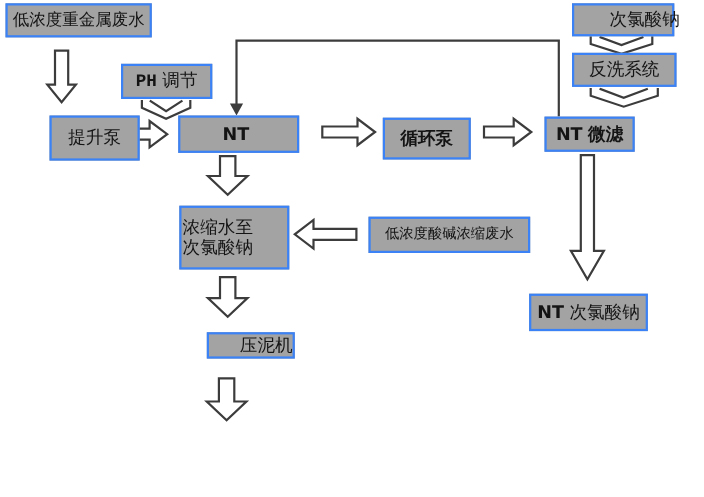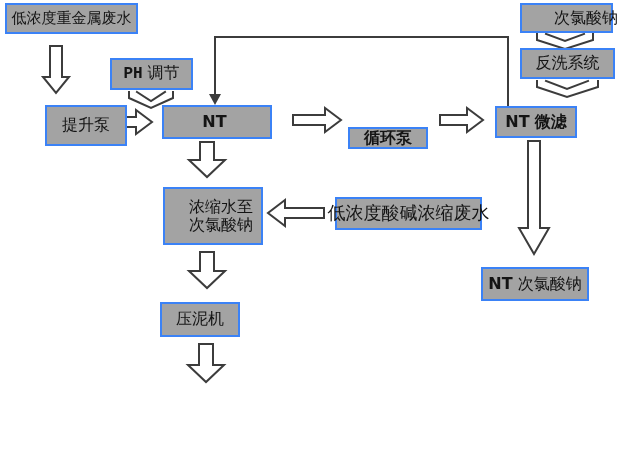--- a/index.html
+++ b/index.html
@@ -8,21 +8,21 @@
     font-family:"DejaVu Sans","Liberation Sans",sans-serif;color:#141414;
   }
   .connector-layer{position:absolute;left:0;top:0;width:640px;height:452px;}
   .node{
     position:absolute;box-sizing:border-box;background:#a3a3a3;
     border:2px solid #3b82f6;display:flex;align-items:center;justify-content:center;
     font-size:16px;line-height:1.15;white-space:nowrap;
   }
   .node .b{font-weight:bold;}
   .node.bold{font-weight:bold;}
-  .node.multiline{flex-direction:column;align-items:flex-start;justify-content:center;padding-left:24px;}
+  .node.multiline{flex-direction:column;align-items:flex-start;justify-content:center;padding-left:1px;}
   .gap{display:inline-block;width:5px;}
   .blockarrow{fill:#ffffff;stroke:#3c3c3c;stroke-width:2;stroke-linejoin:miter;}
   .chev{fill:none;stroke:#3c3c3c;stroke-width:2;stroke-linejoin:miter;stroke-linecap:square;}
   .solidline{fill:none;stroke:#3c3c3c;stroke-width:2;}
   .solidhead{fill:#3c3c3c;stroke:none;}
 </style>
 </head>
 <body>
 
 <div class="stage">
@@ -62,21 +62,21 @@
     <span class="b">PH</span>
       <span class="gap"></span>
     <span>调节</span>
   </div>
 
   <div class="node bold" style="left:162px;top:105px;width:110px;height:34px;">
     <span>NT</span>
       <span class="gap"></span>
   </div>
 
-  <div class="node bold" style="left:348px;top:107px;width:80px;height:22px;margin-top:20px;">
+  <div class="node bold" style="left:348px;top:107px;width:80px;height:38px;">
     <span>循环泵</span>
   </div>
 
   <div class="node bold" style="left:495px;top:106px;width:82px;height:32px;">
     <span>NT</span>
       <span class="gap"></span>
     <span>微滤</span>
   </div>
 
   <div class="node" style="left:520px;top:3px;width:93px;height:30px;padding-left:39px;">
@@ -85,28 +85,28 @@
 
   <div class="node" style="left:520px;top:48px;width:95px;height:31px;">
     <span>反洗系统</span>
   </div>
 
   <div class="node multiline" style="left:163px;top:187px;width:100px;height:58px;">
     <span>浓缩水至</span>
     <span>次氯酸钠</span>
   </div>
 
-  <div class="node" style="left:335px;top:197px;width:147px;height:33px;font-size:18px;">
+  <div class="node" style="left:335px;top:197px;width:147px;height:33px;font-size:13px;">
     <span>低浓度酸碱浓缩废水</span>
   </div>
 
   <div class="node" style="left:481px;top:267px;width:108px;height:34px;">
     <span class="b">NT</span>
       <span class="gap"></span>
     <span>次氯酸钠</span>
   </div>
 
-  <div class="node" style="left:160px;top:302px;width:80px;height:35px;">
+  <div class="node" style="left:188px;top:302px;width:80px;height:24px;justify-content:flex-end;">
     <span>压泥机</span>
   </div>
 
 
 </div>
 
 </body></html>

